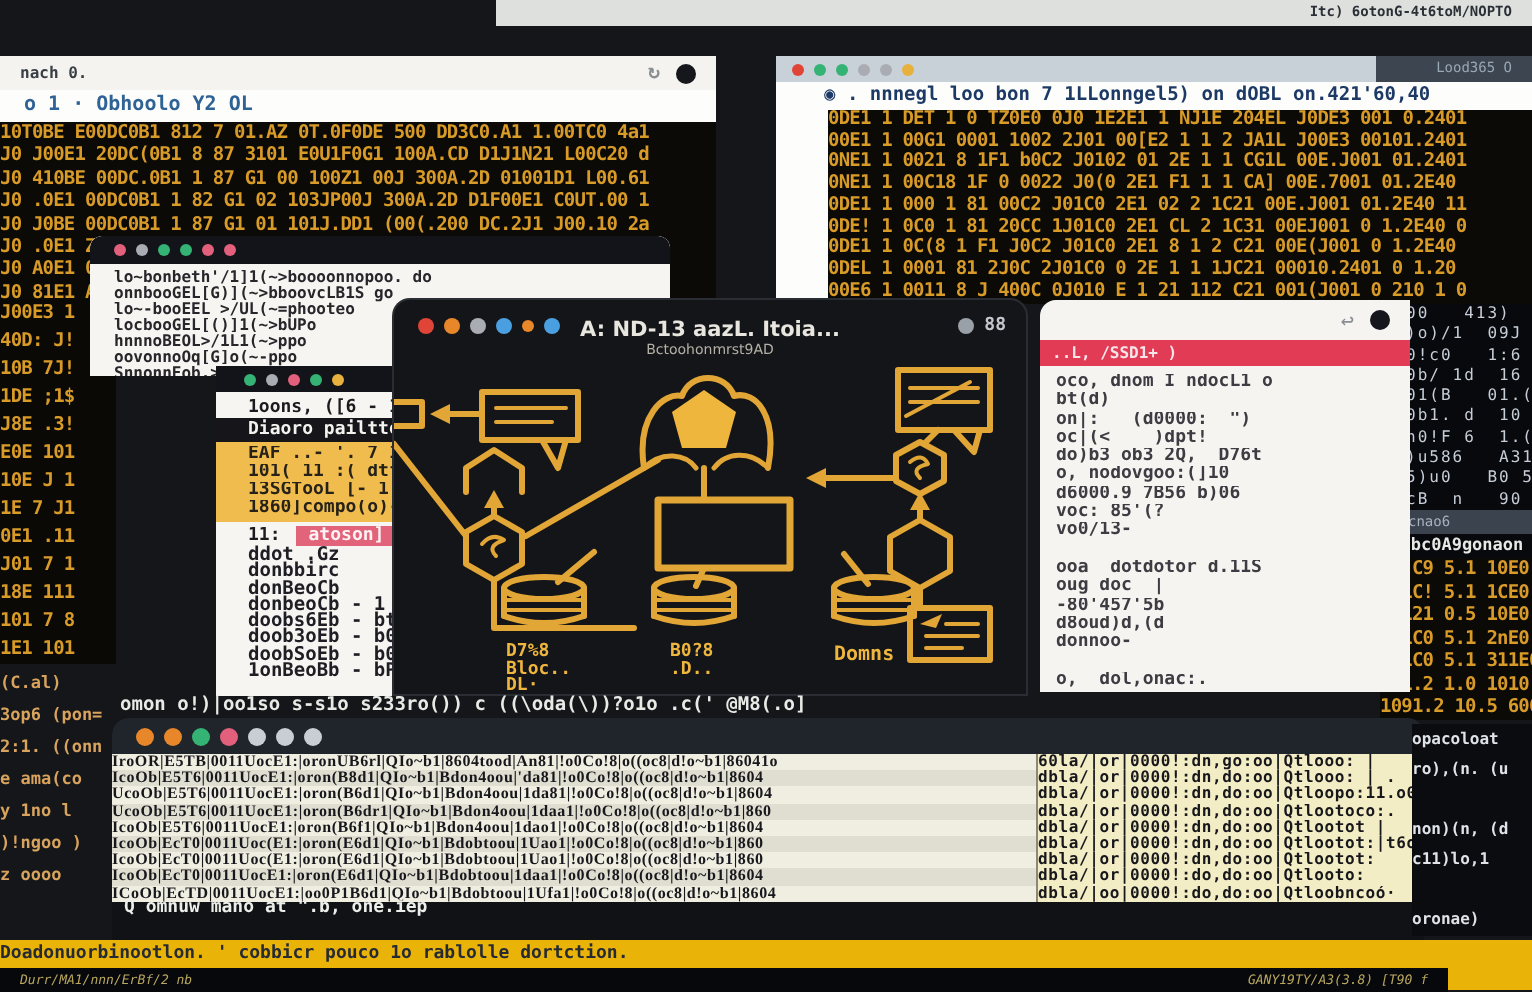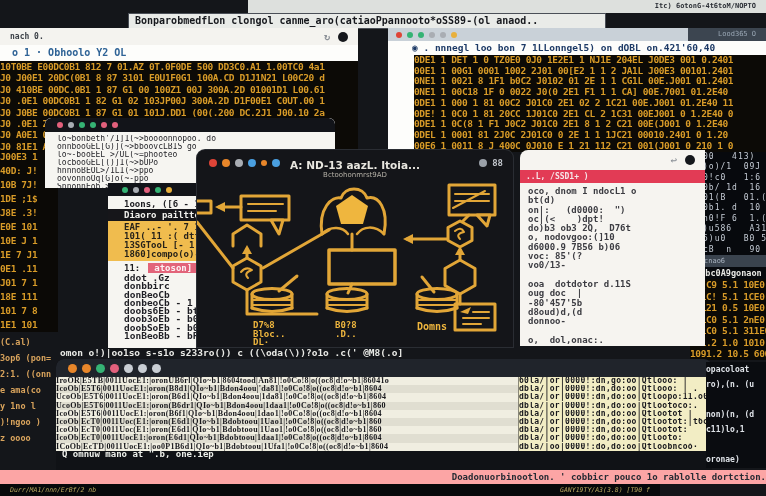--- a/index.html
+++ b/index.html
@@ -53,21 +53,21 @@
             color:#e8e8e4;font-weight:bold;font-size:8.5px;line-height:12px;overflow:hidden;white-space:nowrap;}
   .rc-amber{position:absolute;left:690px;top:279px;width:76px;height:81px;}
   .rc-amber .aline{line-height:11.5px;}
   .side-panel{position:absolute;left:706px;top:362px;width:60px;height:106px;background:#0a0c10;overflow:hidden;}
   .spline{color:#dfe3e8;font-size:8px;line-height:15px;font-weight:bold;white-space:pre;}
   
   .winC{position:absolute;left:45px;top:118px;width:290px;height:70px;background:#f6f5f1;
         border-radius:6px 6px 0 0;overflow:hidden;}
   .c-header{height:14px;background:#121419;border-radius:6px 6px 0 0;display:flex;
             align-items:center;padding-left:12px;}
-  .cline{font-size:8px;line-height:8px;font-weight:normal;color:#26262b;white-space:nowrap;overflow:hidden;}
+  .cline{font-size:8px;line-height:8px;font-weight:bold;color:#26262b;white-space:nowrap;overflow:hidden;}
   .c-body{padding:3px 0 0 12px;}
   
   .winD{position:absolute;left:108px;top:183px;width:312px;height:165px;background:#f6f5f1;overflow:hidden;}
   .d-header{height:13px;background:#121419;display:flex;align-items:center;padding-left:14px;}
   .d-line1{font-size:9px;font-weight:bold;color:#1c1c20;padding:3px 0 0 16px;line-height:10px;}
   .d-hl{background:#16161a;color:#f2f2ee;font-size:9px;font-weight:bold;line-height:10px;
         padding:1px 0 1px 16px;width:250px;white-space:nowrap;overflow:hidden;}
   .d-yellow{background:#f0bc4e;padding:2px 0 2px 16px;}
   .yline{font-size:9px;line-height:9px;font-weight:bold;color:#26221a;white-space:nowrap;overflow:hidden;}
   .d-11row{display:flex;padding:2px 0 1px 16px;font-size:9px;font-weight:bold;color:#1c1c20;line-height:10px;}
@@ -108,38 +108,35 @@
   .frow{font-size:8px;line-height:8.2px;font-weight:bold;color:#17171c;white-space:pre;
         letter-spacing:0.3px;overflow:hidden;}
   .f-left .frow:nth-child(odd){background:#f0eee1;}
   .f-left .frow:nth-child(even){background:#e0ded1;}
   .f-right .frow{background:transparent;}
   
   .bot1{position:absolute;left:62px;top:449px;width:700px;height:10px;color:#eceee9;
         font-size:9px;font-weight:bold;white-space:nowrap;overflow:hidden;}
   .bot2{position:absolute;left:56px;top:483px;width:710px;height:10px;color:#eceee9;
         font-size:9px;font-weight:bold;white-space:nowrap;overflow:hidden;}
-  .statusbar{position:absolute;left:0;top:470px;width:766px;height:14px;background:#fca5a5;
-             color:#262b33;font-size:9px;font-weight:bold;line-height:14px;text-align:right;
+  .statusbar{position:absolute;left:0;top:470px;width:766px;height:25px;background:#eab308;
+             color:#262b33;font-size:9px;font-weight:bold;line-height:14px;text-align:left;
              white-space:nowrap;overflow:hidden;}
-  .blackbar{position:absolute;left:0;top:484px;width:660px;height:12px;background:#07080b;
+  .blackbar{position:absolute;left:0;top:484px;width:724px;height:12px;background:#07080b;
             display:flex;justify-content:space-between;padding:0 10px;box-sizing:border-box;}
   .blackbar span{color:#b9a75f;font-size:6.5px;line-height:12px;font-style:italic;white-space:nowrap;}
   svg text{font-family:"DejaVu Sans Mono",monospace;font-weight:bold;}
 </style>
 </head>
 <body>
 
 <div class="stage">
 
   <div class="strip1">
     <span>Itc) 6otonG-4t6toM/NOPTO</span>
-  </div>
-  <div class="strip2">
-    <span>BonparobmedfLon  clongol  canme_aro(catiaoPpannooto*oSS89-(ol anaod..</span>
   </div>
 
   <div class="winA">
     <div class="a-header">
       <span>nach 0.</span>
       <span class="a-icons">
         <span>↻</span>
         <span class="dotb"></span>
       </span>
     </div>

